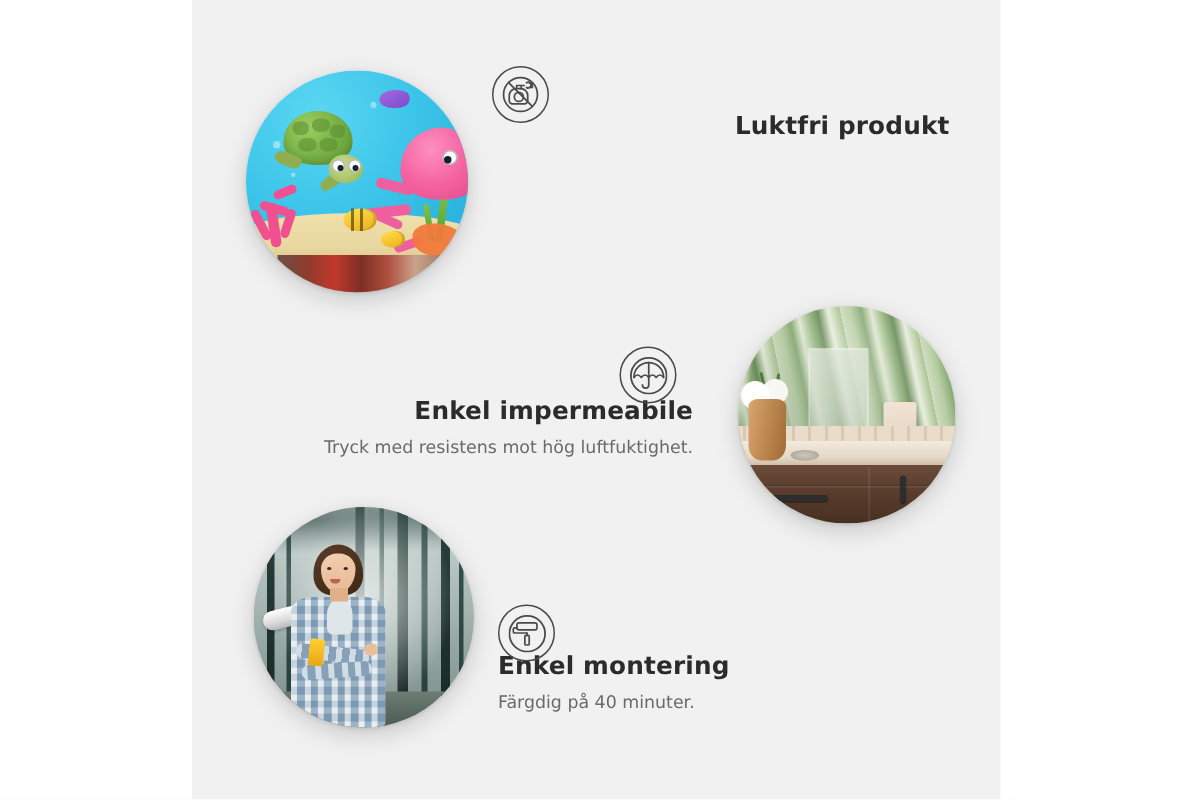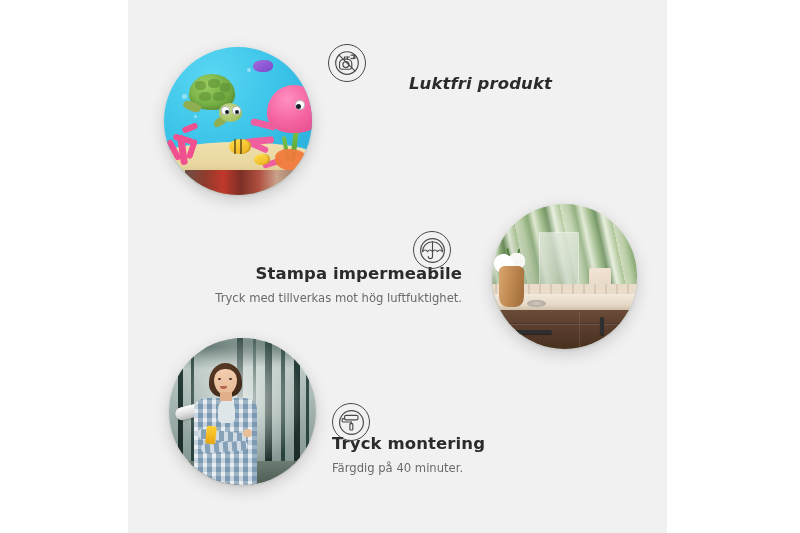--- a/index.html
+++ b/index.html
@@ -377,21 +377,21 @@
           <div class="layer fish-stripe" style="left:5px;top:0;width:2px;height:15px;"></div>
           <div class="layer fish-stripe" style="left:11px;top:0;width:2px;height:15px;"></div>
         </div>
         <div class="layer fish-y" style="left:61%;top:72%;width:16px;height:11px;"></div>
 
         <div class="layer starfish"></div>
         <div class="layer bottomstrip"></div>
       </div>
     </div>
 
-    <div class="feature-text" style="left:200px;top:74px;width:305px;text-align:center;font-style:italic;">
+    <div class="feature-text" style="left:200px;top:74px;width:305px;text-align:right;">
       <div class="feature-title">Luktfri produkt</div>
     </div>
 
     <div class="icon-badge" style="left:200px;top:44px;">
       <svg width="26" height="26" viewBox="0 0 26 26" aria-hidden="true">
         <g fill="none" stroke="#4a4a4a" stroke-width="1.15" stroke-linecap="round" stroke-linejoin="round">
           <path d="M7.6 19.2 h8.1 a2.1 2.1 0 0 0 2.1-2.1 v-3.4 a4.6 4.6 0 0 0-4.6-4.6 h-3.1 a4.6 4.6 0 0 0-4.6 4.6 v3.4 a2.1 2.1 0 0 0 2.1 2.1 z"></path>
           <path d="M10.4 9.1 V7.0 h3.1 V9.1"></path>
           <path d="M13.5 7.0 h2.0"></path>
           <path d="M17.0 5.2 a1.9 1.9 0 1 1 0 3.1"></path>
@@ -421,22 +421,22 @@
         <div class="layer vanity">
           <div class="layer drawer-line" style="left:0;right:0;top:34%;height:1px;"></div>
           <div class="layer drawer-line" style="left:56%;top:0;bottom:0;width:1px;"></div>
           <div class="layer handle" style="left:12%;top:52%;width:26%;height:3.5px;"></div>
           <div class="layer handle" style="left:70%;top:18%;width:3.5px;height:46%;"></div>
         </div>
       </div>
     </div>
 
     <div class="feature-text" style="left:0px;top:264px;width:334px;text-align:right;">
-      <div class="feature-title">Stampa impermeabile</div>
-      <div class="feature-desc">Tryck med tillverkas mot hög luftfuktighet.</div>
+      <div class="feature-title">Enkel impermeabile</div>
+      <div class="feature-desc">Tryck med resistens mot hög luftfuktighet.</div>
     </div>
 
     <div class="icon-badge" style="left:285px;top:231px;">
       <svg width="25" height="25" viewBox="0 0 25 25" aria-hidden="true">
         <g fill="none" stroke="#4a4a4a" stroke-width="1.15" stroke-linecap="round" stroke-linejoin="round">
           <path d="M2.6 13.6 a9.9 9.9 0 0 1 19.8 0"></path>
           <path d="M2.6 13.6 q2.5-3.2 4.95 0 q2.475-3.2 4.95 0 q2.475-3.2 4.95 0 q2.475-3.2 4.95 0"></path>
           <path d="M12.5 3.7 V13.6"></path>
           <path d="M12.5 13.6 v5.0 a2.1 2.1 0 0 1-4.2 0"></path>
         </g>
@@ -471,21 +471,21 @@
         <div class="layer smile" style="left:35%;top:32.5%;width:7px;height:3px;"></div>
         <div class="layer neck"></div>
         <div class="layer arm" style="left:19%;top:63%;width:34%;height:10px;transform:rotate(6deg);"></div>
         <div class="layer arm" style="left:22%;top:71%;width:32%;height:10px;transform:rotate(-4deg);"></div>
         <div class="layer hand" style="left:50%;top:62%;width:9px;height:8px;"></div>
         <div class="layer tool-yellow"></div>
       </div>
     </div>
 
     <div class="feature-text" style="left:204px;top:434px;width:300px;text-align:left;">
-      <div class="feature-title">Tryck montering</div>
+      <div class="feature-title">Enkel montering</div>
       <div class="feature-desc">Färgdig på 40 minuter.</div>
     </div>
 
     <div class="icon-badge" style="left:204px;top:403px;">
       <svg width="25" height="25" viewBox="0 0 25 25" aria-hidden="true">
         <g fill="none" stroke="#4a4a4a" stroke-width="1.15" stroke-linecap="round" stroke-linejoin="round">
           <rect x="5.6" y="5.3" width="13.4" height="4.6" rx="1.4"></rect>
           <path d="M5.6 8.6 H4.1 a0.9 0.9 0 0 0-0.9 0.9 v1.6 a0.9 0.9 0 0 0 0.9 0.9 h8.2"></path>
           <path d="M12.3 12.0 v1.6"></path>
           <rect x="10.9" y="13.6" width="2.9" height="6.4" rx="0.7"></rect>

